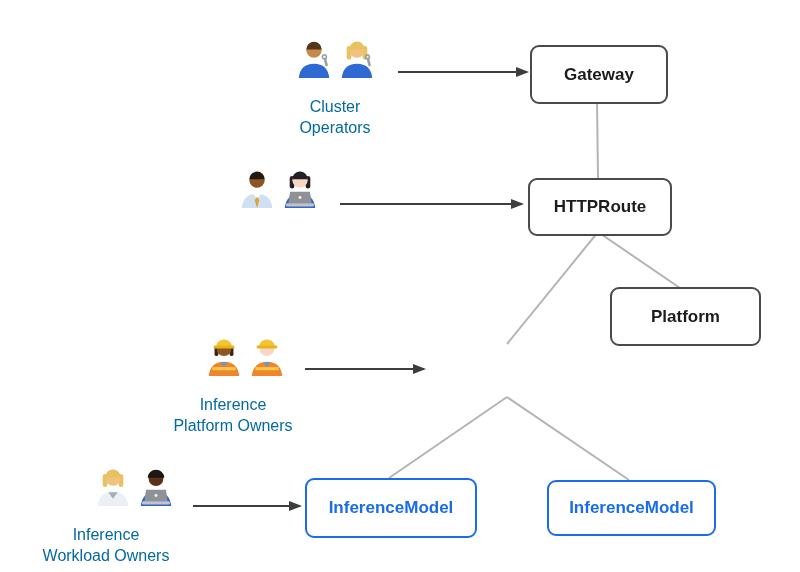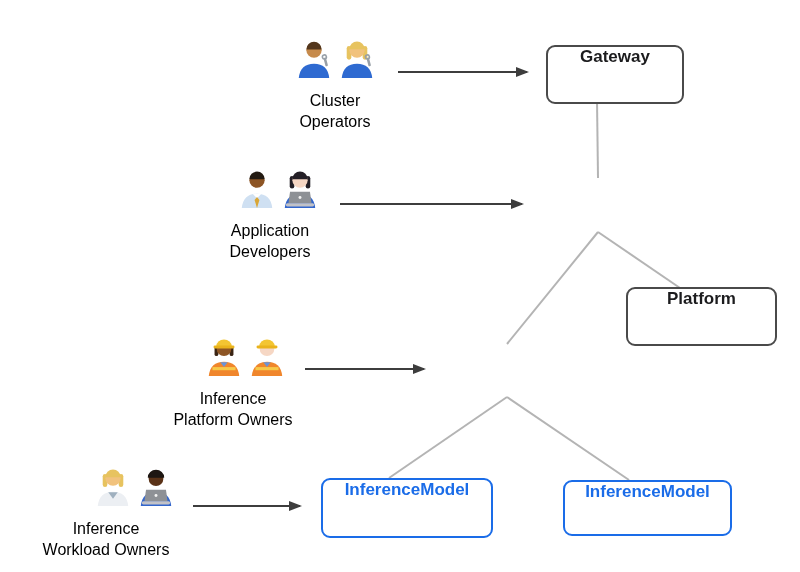--- a/index.html
+++ b/index.html
@@ -1,29 +1,29 @@
 <!DOCTYPE html>
 <html><head>
 <meta charset="utf-8">
 <style>
   html,body { margin:0; padding:0; background:#ffffff; font-family:"Liberation Sans", sans-serif; }
   .canvas { position:relative; width:800px; height:572px; background:#ffffff; overflow:hidden; }
   .wires { position:absolute; left:0; top:0; }
 
   .node {
-    position:absolute; display:flex; justify-content:center;
-    background:#ffffff; border-radius:9px; font-weight:bold; font-size:17px;margin-left:16px;
+    position:absolute; display:flex; align-items:center; justify-content:center;
+    background:#ffffff; border-radius:9px; font-weight:bold; font-size:17px;
   }
   .node.dark { border:2.5px solid #4a4a4a; color:#1c1c1e; }
   .node.blue { border:2px solid #1a6ce8; color:#1a6ce8; }
 
   .persona { position:absolute; text-align:center; }
   .figs { display:flex; justify-content:center; gap:5px; height:42px; }
   .figs svg { width:38px; height:42px; }
-  .plabel { margin-top:12px; font-size:16px; line-height:21px; color:#000000; white-space:pre-line; }
+  .plabel { margin-top:18px; font-size:16px; line-height:21px; color:#0369a1; white-space:pre-line; }
 </style>
 </head>
 <body>
 
 <div class="canvas">
 
   <svg class="wires" width="800" height="572" viewBox="0 0 800 572">
     <defs>
       <marker id="ah" markerUnits="userSpaceOnUse" markerWidth="15" markerHeight="12" refX="11" refY="5" orient="auto">
         <path d="M0,0 L13,5 L0,10 Z" fill="#3d3d3d"></path>
@@ -39,20 +39,23 @@
     <g stroke="#3d3d3d" stroke-width="2.2" marker-end="url(#ah)">
       <line x1="398" y1="72" x2="527" y2="72"></line>
       <line x1="340" y1="204" x2="522" y2="204"></line>
       <line x1="305" y1="369" x2="424" y2="369"></line>
       <line x1="193" y1="506" x2="300" y2="506"></line>
     </g>
   </svg>
 
   <div class="node dark" style="left:530px;top:45px;width:134px;height:55px">
     <span>Gateway</span>
+  </div>
+  <div class="node dark" style="left:528px;top:178px;width:140px;height:54px">
+    <span>HTTPRoute</span>
   </div>
   <div class="node dark" style="left:610px;top:287px;width:147px;height:55px">
     <span>Platform</span>
   </div>
   <div class="node blue" style="left:305px;top:478px;width:168px;height:56px">
     <span>InferenceModel</span>
   </div>
   <div class="node blue" style="left:547px;top:480px;width:165px;height:52px">
     <span>InferenceModel</span>
   </div>
@@ -97,22 +100,20 @@
         <rect x="8.2" y="9.5" width="4.4" height="12" rx="2.2" fill="#241f26"></rect>
         <rect x="23.4" y="9.5" width="4.4" height="12" rx="2.2" fill="#241f26"></rect>
         <circle cx="18" cy="13.5" r="7.3" fill="#f6d7c4"></circle>
         <path d="M10.7,12.6 a7.3,7.3 0 0 1 14.6,0 z" fill="#241f26"></path>
         <path d="M3.5,40 Q5,26.5 18,26.5 Q31,26.5 32.5,40 Z" fill="#3366cc"></path>
         <path d="M8.5,24.5 L27.5,24.5 L29,35.5 L7,35.5 z" fill="#8e9196"></path>
         <circle cx="18" cy="30" r="1.4" fill="#f2f2f2"></circle>
         <rect x="4.5" y="35.5" width="27" height="3" rx="1.5" fill="#c2c2c7"></rect>
       </svg>
     </div>
-    <div class="plabel">Application
-Developers</div>
   </div>
 
   <div class="persona" style="left:148px;top:334px;width:170px">
     <div class="figs" style="transform:translateX(12px)">
       <svg viewBox="0 0 36 40">
         <rect x="9" y="12" width="3.6" height="9" rx="1.8" fill="#3a2414"></rect>
         <rect x="23.4" y="12" width="3.6" height="9" rx="1.8" fill="#3a2414"></rect>
         <circle cx="18" cy="14" r="7" fill="#8d5524"></circle>
         <path d="M10.6,11.8 a7.4,6.6 0 0 1 14.8,0 z" fill="#f3c532"></path>
         <rect x="8" y="11" width="20" height="2.8" rx="1.4" fill="#eab31c"></rect>

